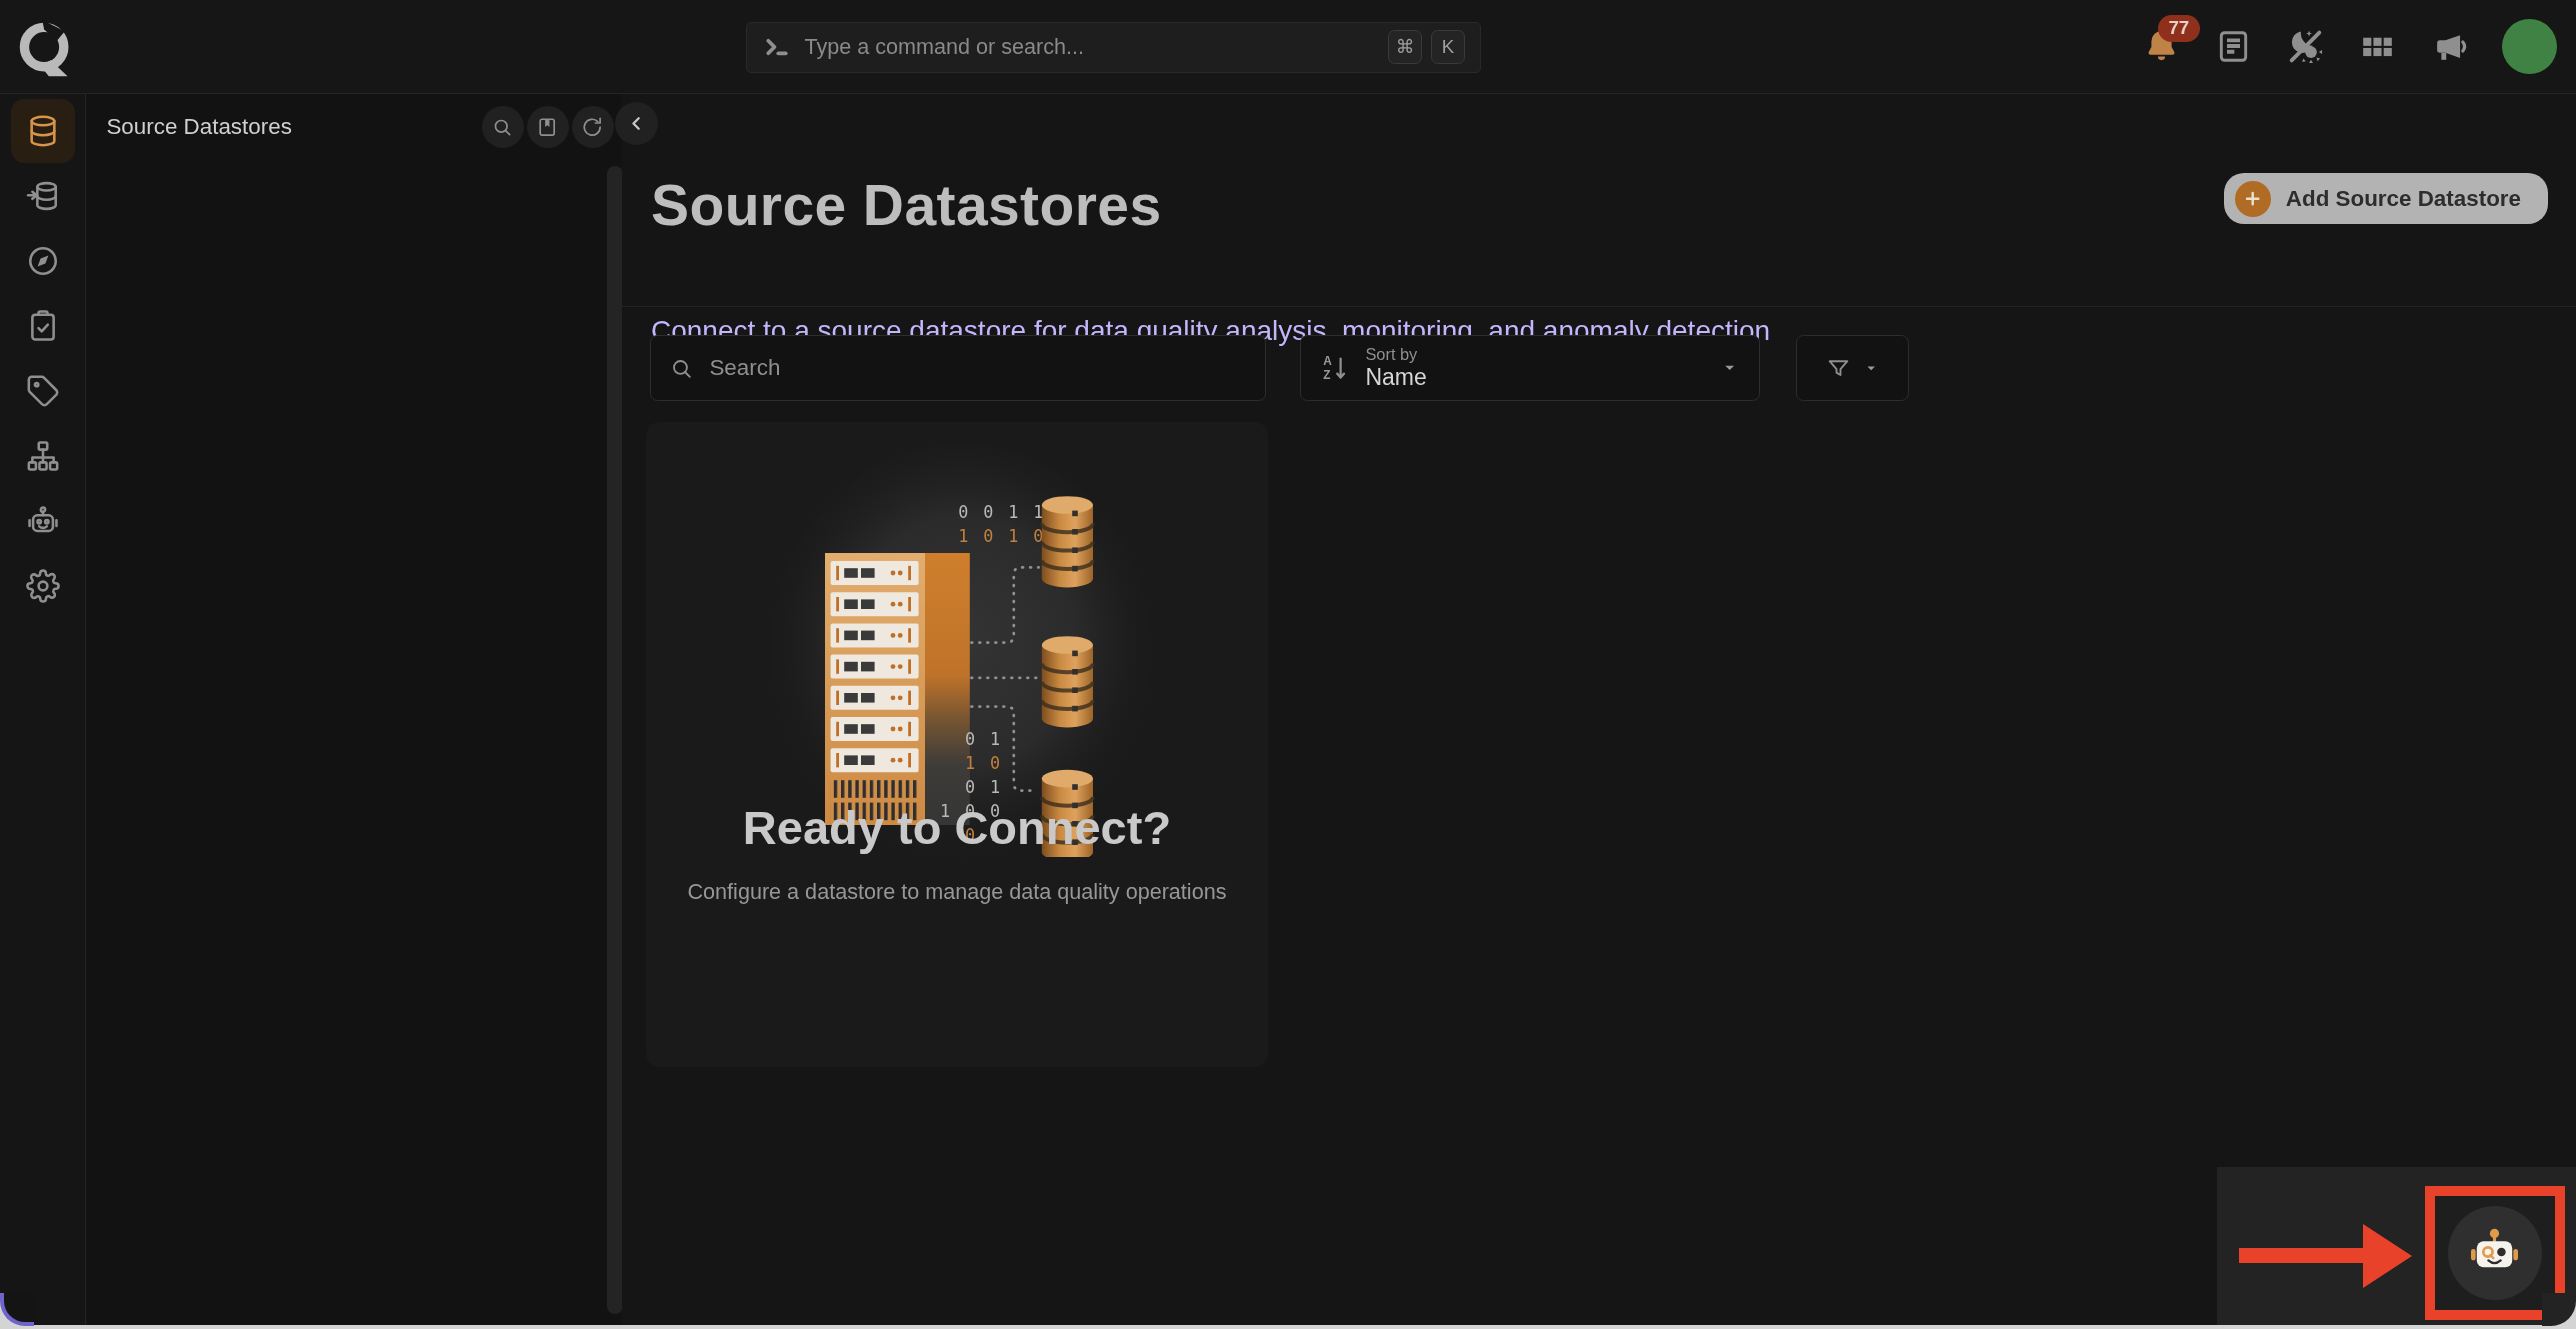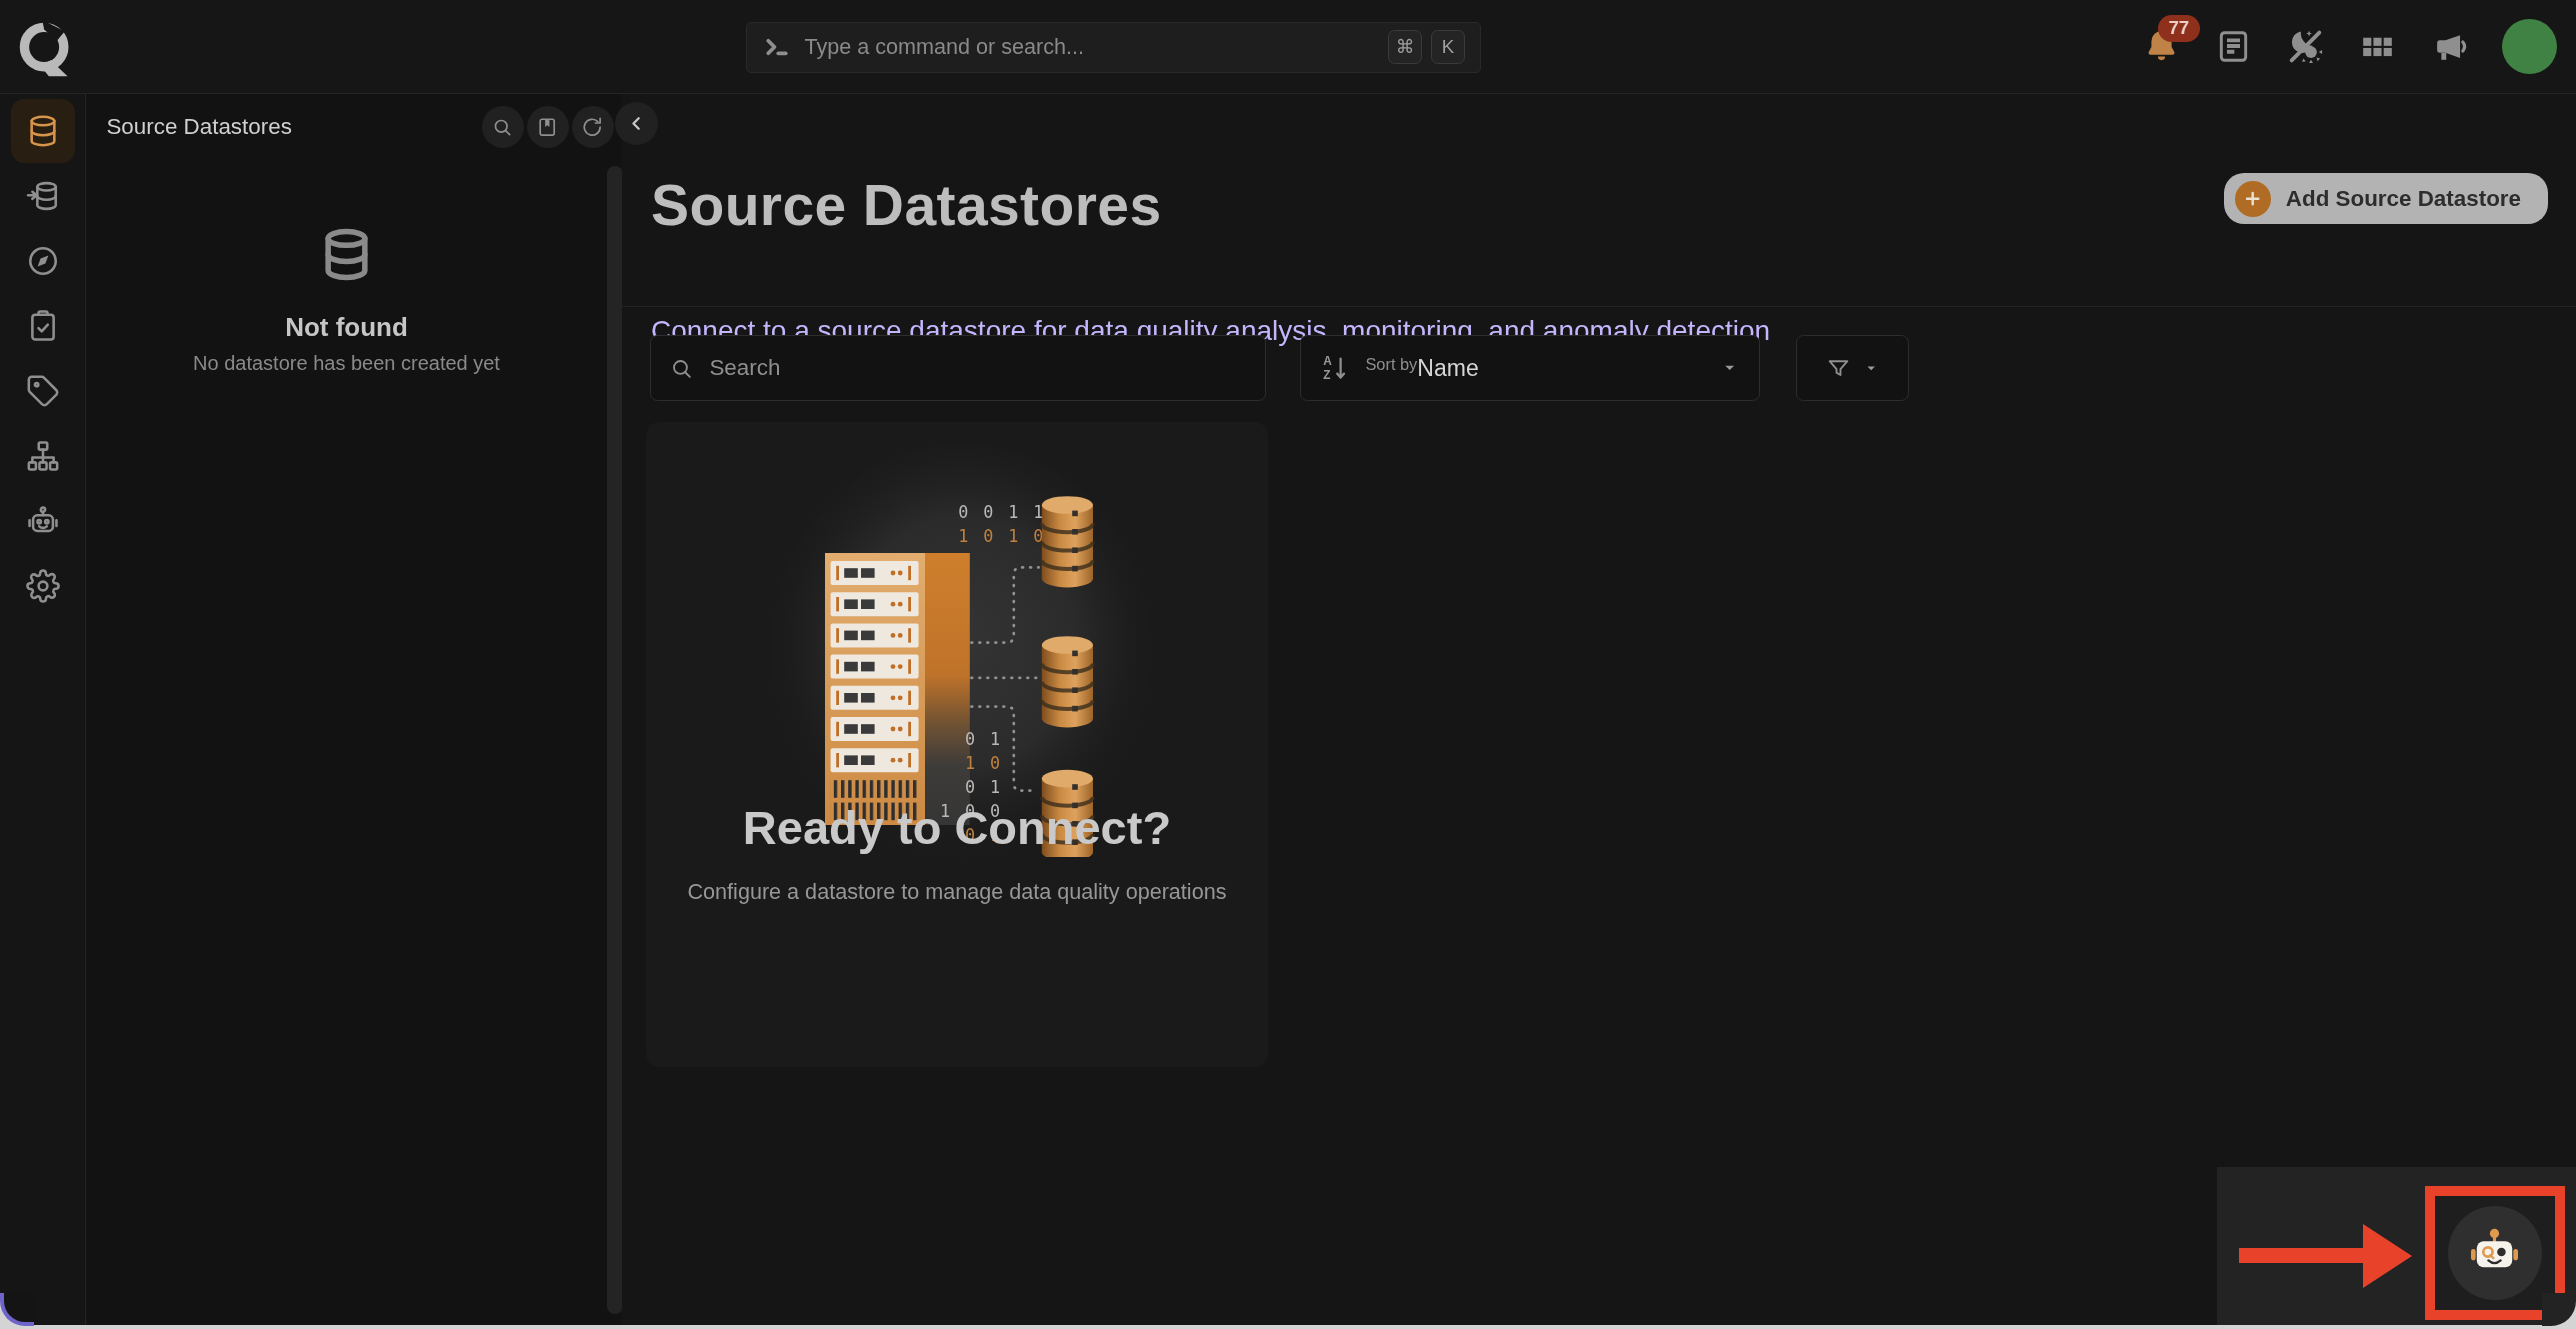--- a/index.html
+++ b/index.html
@@ -44,21 +44,21 @@
   .add-btn{position:absolute;right:28px;top:79px;height:51px;padding:0 27px 0 10.4px;background:#b3b3b3;border:none;border-radius:20px;display:flex;align-items:center;gap:15px;font-size:22.4px;font-weight:700;color:#2d2d2d;cursor:pointer;font-family:"Liberation Sans",sans-serif;}
   .plus-circle{width:36px;height:36px;border-radius:50%;background:#b06c24;display:grid;place-items:center;}
   .divider{position:absolute;left:0;right:0;top:212px;border-top:0.7px solid #232323;}
 
   .controls{position:absolute;left:28px;top:241px;display:flex;}
   .box{background:#121212;border:1.5px solid #2d2d2d;border-radius:7.5px;height:66px;box-sizing:border-box;display:flex;align-items:center;}
   .search-box{width:616px;padding:0 18px;}
   .search-box input{flex:1;background:transparent;border:none;outline:none;color:#dddddd;font-size:22.4px;margin-left:13.4px;font-family:"Liberation Sans",sans-serif;}
   .search-box input::placeholder{color:#8f8f8f;}
   .sort-box{width:460px;margin-left:34px;padding:0 19.4px;gap:15px;}
-  .sort-text{display:flex;flex-direction:row;line-height:1.15;}
+  .sort-text{display:flex;flex-direction:column;line-height:1.15;}
   .sort-label{font-size:16.4px;color:#8f8f8f;}
   .sort-value{font-size:23px;color:#d6d6d6;}
   .sort-caret{margin-left:auto;}
   .filter-box{width:113px;margin-left:36px;justify-content:center;gap:12px;cursor:pointer;}
 
   .card{position:absolute;left:24px;top:328px;width:622px;height:645px;background:#1a1a1a;border-radius:13.4px;}
   .illu{position:absolute;left:50%;top:19.4px;transform:translateX(-50%);width:448px;height:416px;}
   .card-title{position:absolute;left:0;right:0;top:378px;text-align:center;font-size:47px;font-weight:600;color:#c9c9c9;}
   .card-sub{position:absolute;left:0;right:0;top:457px;text-align:center;font-size:21.6px;color:#979797;}
   .card-btn{position:absolute;left:50%;transform:translateX(-50%);top:543px;width:296px;height:67px;background:#bd8440;border:none;border-radius:12px;display:flex;align-items:center;justify-content:center;gap:16.4px;font-size:23px;font-weight:700;color:#32291b;cursor:pointer;font-family:"Liberation Sans",sans-serif;}
@@ -250,31 +250,20 @@
           <svg width="22.4" height="22.4" viewBox="0 0 24 24">
               <g class="ico" stroke-width="2.2">
                 <path d="M20.5 12a8.5 8.5 0 1 1-2.5-6"></path>
                 <path d="M20.5 2.5v5h-5"></path>
               </g>
             </svg>
         </div>
       </div>
     </div>
 
-    <div class="empty">
-      <svg viewBox="0 0 24 24">
-          <g stroke="#8a8a8a" fill="none" stroke-width="2.4" stroke-linecap="round">
-            <ellipse cx="12" cy="5" rx="8" ry="3"></ellipse>
-            <path d="M4 5v7c0 1.66 3.58 3 8 3s8-1.34 8-3V5"></path>
-            <path d="M4 12v7c0 1.66 3.58 3 8 3s8-1.34 8-3v-7"></path>
-          </g>
-        </svg>
-      <div class="empty-title">Not found</div>
-      <div class="empty-sub">No datastore has been created yet</div>
-    </div>
   </aside>
 
   <div class="scroll-thumb"></div>
 
   <div class="collapse-btn">
     <svg width="21" height="21" viewBox="0 0 24 24">
         <path d="M14.5 6l-6 6 6 6" stroke="#c9c9c9" stroke-width="2.6" fill="none" stroke-linecap="round" stroke-linejoin="round"></path>
       </svg>
   </div>
 

